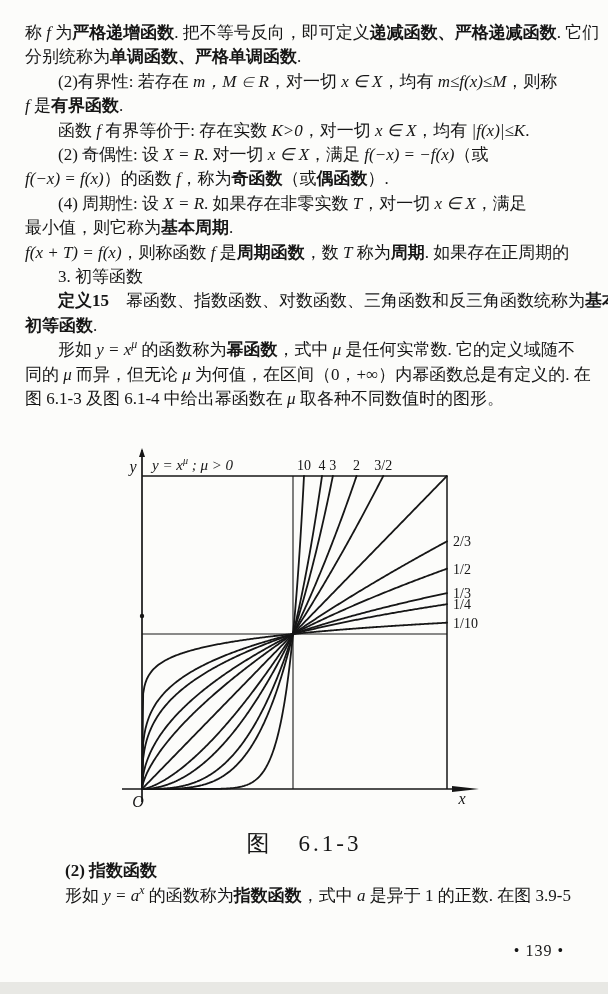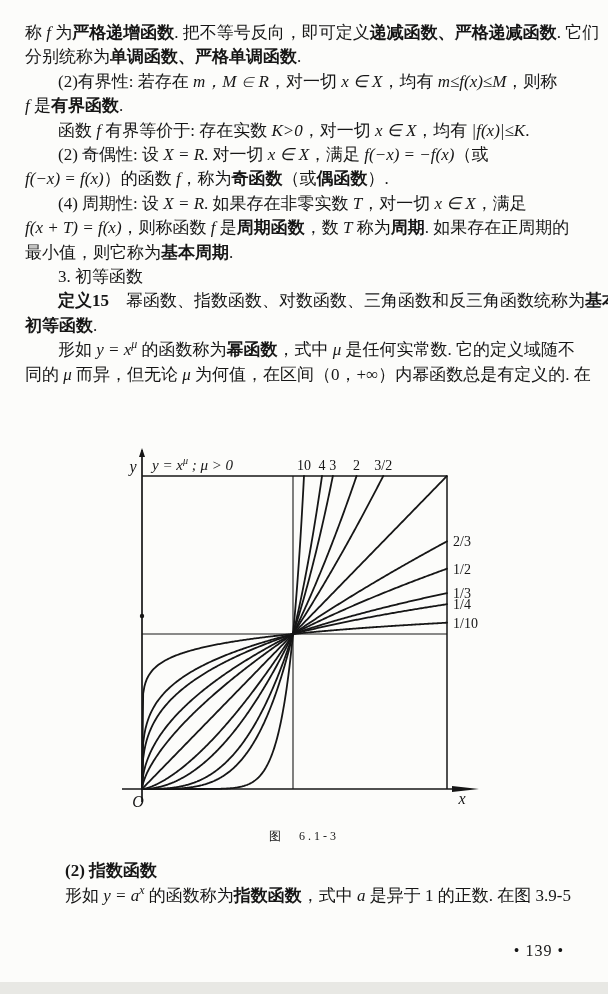--- a/index.html
+++ b/index.html
@@ -11,48 +11,49 @@
   .tblock{position:absolute;left:25px;width:566px;font-size:17px;line-height:24.4px;}
   #block1{top:21px;}
   #block2{top:858px;line-height:25px;margin-left:7px;}
   .tline{white-space:nowrap;}
   .tline.ind{padding-left:33px;}
   .seg-b{font-weight:bold;}
   .seg-m{font-style:italic;}
   .tline sup{font-size:70%;line-height:0;}
   .fig-caption{
     position:absolute;top:828px;left:0;width:608px;text-align:center;
-    font-size:12px;letter-spacing:3px;
+    font-size:23px;letter-spacing:3px;
   }
   .page-number{
     position:absolute;top:942px;right:44px;font-size:16px;letter-spacing:1px;
   }
   svg.figure{position:absolute;left:0;top:446px;}
 </style>
 </head>
 <body>
 
 <div class="page">
 
   <div class="tblock" id="block1">
       <div class="tline"><span>称 </span><span class="seg-m">f</span><span> 为</span><span class="seg-b">严格递增函数</span><span>. 把不等号反向，即可定义</span><span class="seg-b">递减函数、严格递减函数</span><span>. 它们</span></div>
       <div class="tline"><span>分别统称为</span><span class="seg-b">单调函数、严格单调函数</span><span>.</span></div>
       <div class="tline ind"><span>(2)有界性: 若存在 </span><span class="seg-m">m，M ∈ R</span><span>，对一切 </span><span class="seg-m">x ∈ X</span><span>，均有 </span><span class="seg-m">m≤f(x)≤M</span><span>，则称</span></div>
       <div class="tline"><span class="seg-m">f</span><span> 是</span><span class="seg-b">有界函数</span><span>.</span></div>
       <div class="tline ind"><span>函数 </span><span class="seg-m">f</span><span> 有界等价于: 存在实数 </span><span class="seg-m">K&gt;0</span><span>，对一切 </span><span class="seg-m">x ∈ X</span><span>，均有 </span><span class="seg-m">|f(x)|≤K</span><span>.</span></div>
       <div class="tline ind"><span>(2) 奇偶性: 设 </span><span class="seg-m">X = R</span><span>. 对一切 </span><span class="seg-m">x ∈ X</span><span>，满足 </span><span class="seg-m">f(−x) = −f(x)</span><span>（或</span></div>
       <div class="tline"><span class="seg-m">f(−x) = f(x)</span><span>）的函数 </span><span class="seg-m">f</span><span>，称为</span><span class="seg-b">奇函数</span><span>（或</span><span class="seg-b">偶函数</span><span>）.</span></div>
       <div class="tline ind"><span>(4) 周期性: 设 </span><span class="seg-m">X = R</span><span>. 如果存在非零实数 </span><span class="seg-m">T</span><span>，对一切 </span><span class="seg-m">x ∈ X</span><span>，满足</span></div>
+      <div class="tline"><span>最小值，则它称为</span><span class="seg-b">基本周期</span><span>.</span></div>
       <div class="tline"><span class="seg-m">f(x + T) = f(x)</span><span>，则称函数 </span><span class="seg-m">f</span><span> 是</span><span class="seg-b">周期函数</span><span>，数 </span><span class="seg-m">T</span><span> 称为</span><span class="seg-b">周期</span><span>. 如果存在正周期的</span></div>
-      <div class="tline"><span>最小值，则它称为</span><span class="seg-b">基本周期</span><span>.</span></div>
       <div class="tline ind"><span>3. 初等函数</span></div>
       <div class="tline ind"><span class="seg-b">定义15</span><span>　幂函数、指数函数、对数函数、三角函数和反三角函数统称为</span><span class="seg-b">基本</span></div>
       <div class="tline"><span class="seg-b">初等函数</span><span>.</span></div>
       <div class="tline ind"><span>形如 </span><span class="seg-m">y = x</span><sup class="seg-m">μ</sup><span> 的函数称为</span><span class="seg-b">幂函数</span><span>，式中 </span><span class="seg-m">μ</span><span> 是任何实常数. 它的定义域随不</span></div>
       <div class="tline"><span>同的 </span><span class="seg-m">μ</span><span> 而异，但无论 </span><span class="seg-m">μ</span><span> 为何值，在区间（0，+∞）内幂函数总是有定义的. 在</span></div>
+      <div class="tline"><span>图 6.1-3 及图 6.1-4 中给出幂函数在 </span><span class="seg-m">μ</span><span> 取各种不同数值时的图形。</span></div>
     </div>
 
   <svg class="figure" id="fig" width="608" height="376" viewBox="0 0 608 376" font-family="Liberation Serif, serif">
       <line x1="142" y1="4" x2="142" y2="356" stroke="#161616" stroke-width="1.7"></line>
       <polygon points="139,11 145,11 142,2" fill="#161616"></polygon>
       <line x1="122" y1="343" x2="470" y2="343" stroke="#161616" stroke-width="1.7"></line>
       <polygon points="452,340 479,343 452,346" fill="#161616"></polygon>
       <line x1="142" y1="30" x2="447" y2="30" stroke="#161616" stroke-width="1.5"></line>
       <line x1="447" y1="30" x2="447" y2="343" stroke="#161616" stroke-width="1.5"></line>
       <line x1="293" y1="30" x2="293" y2="343" stroke="#161616" stroke-width="1.1"></line>

